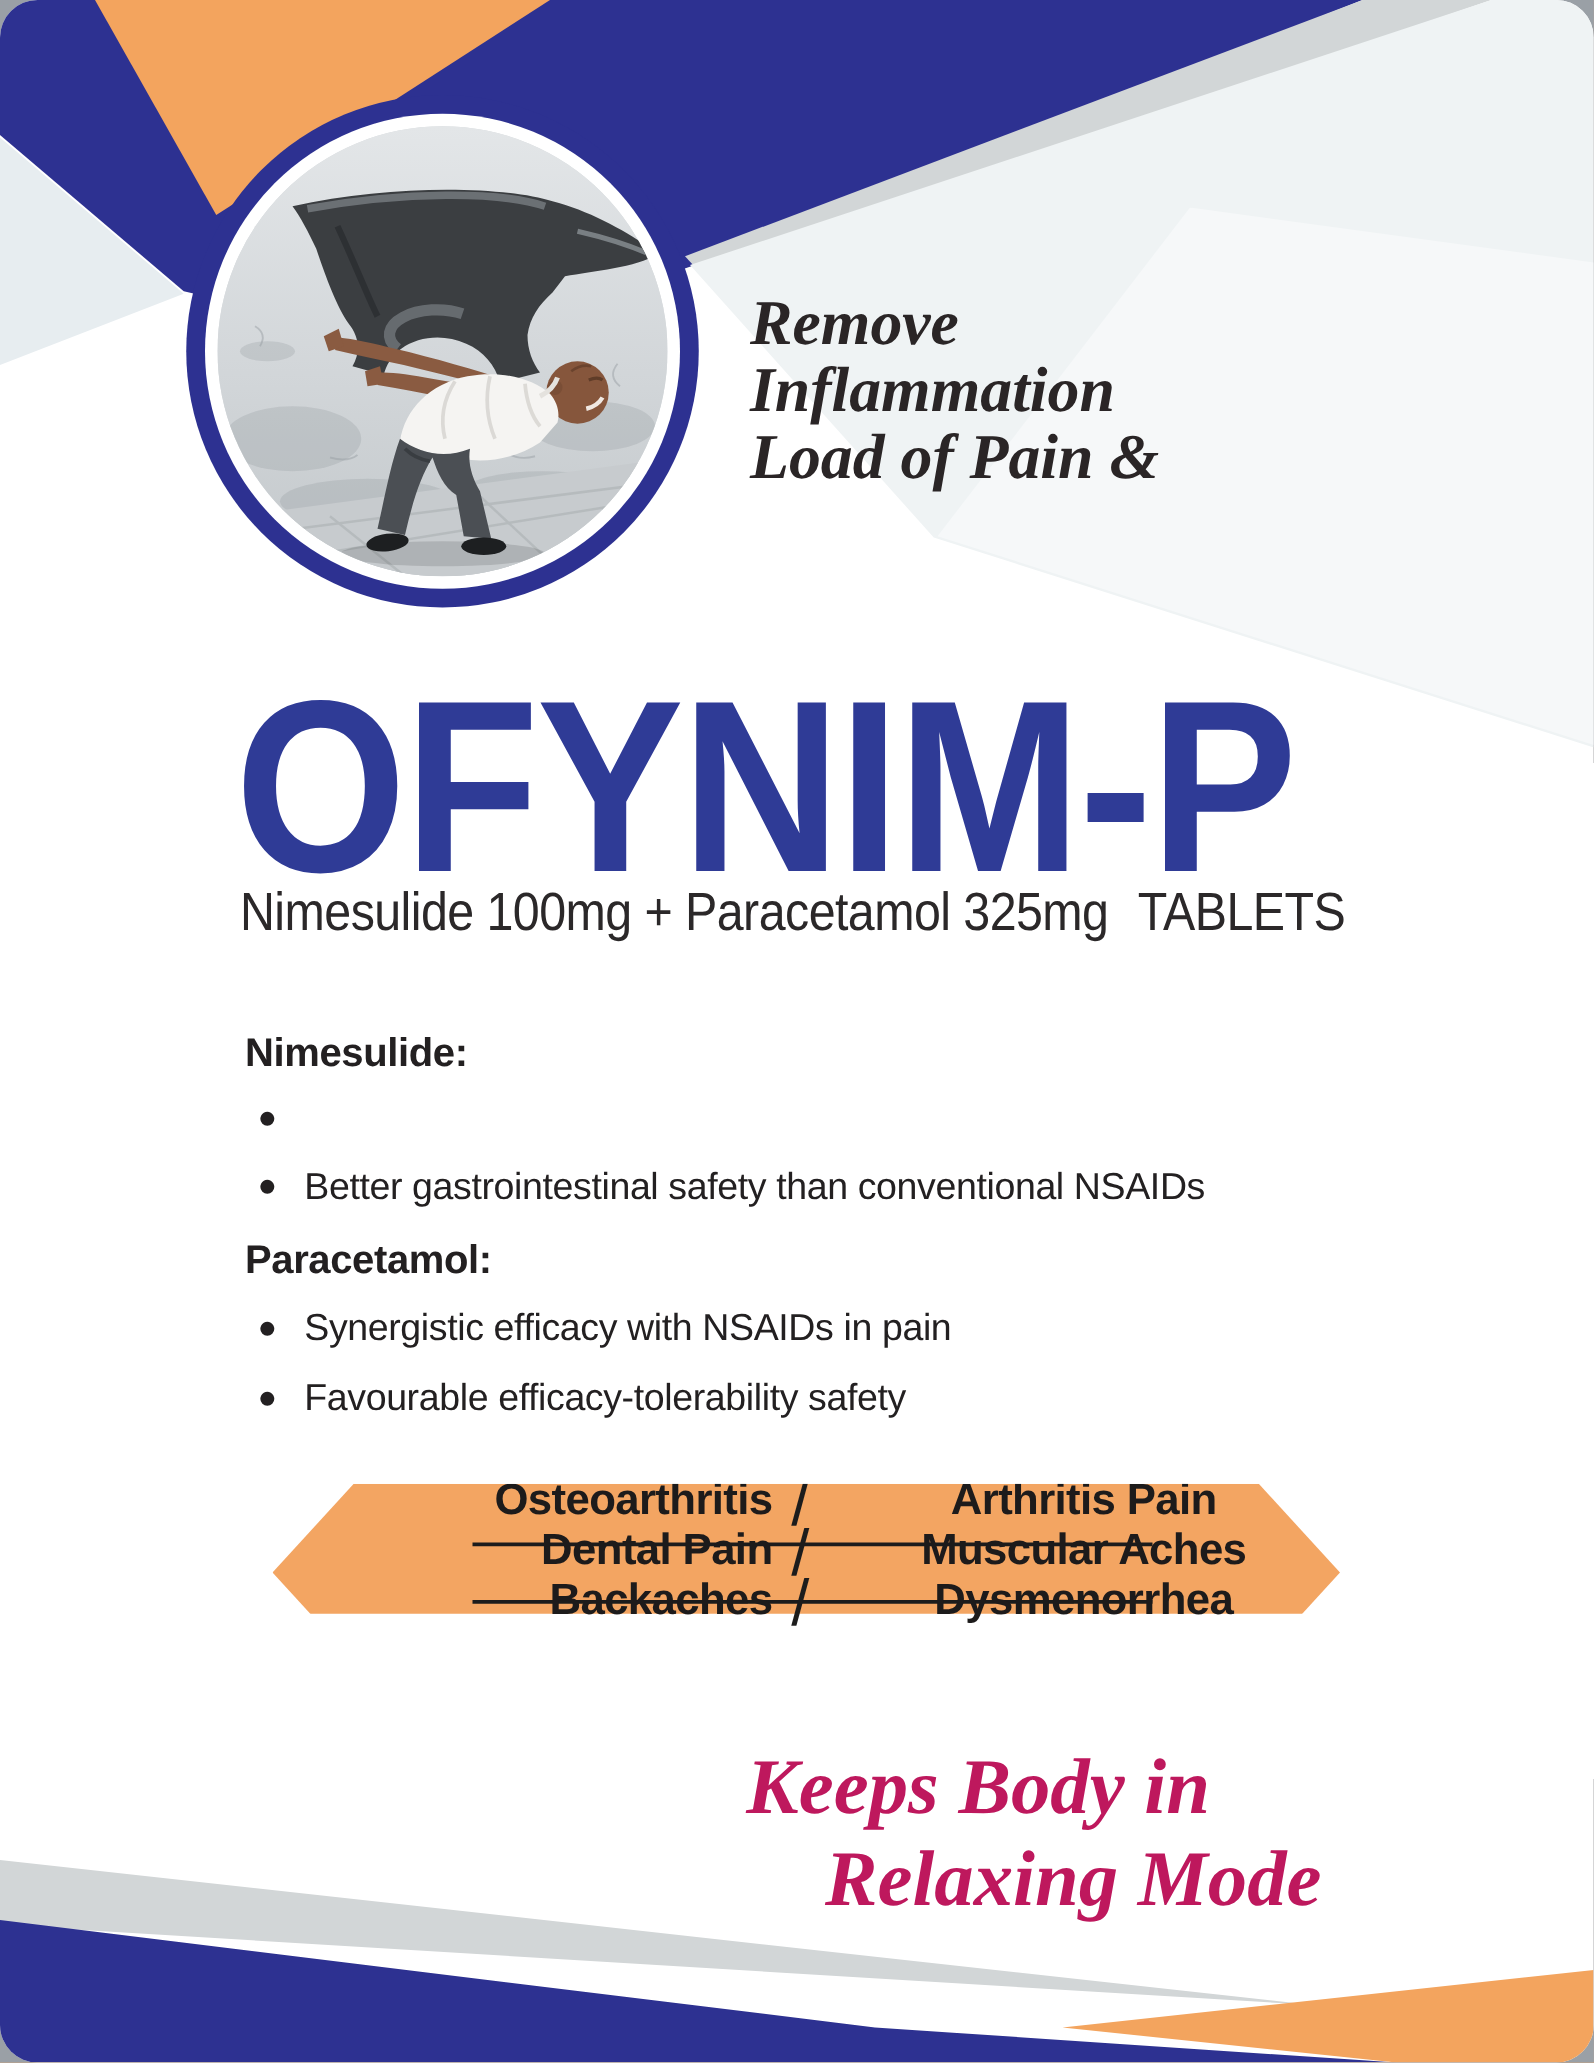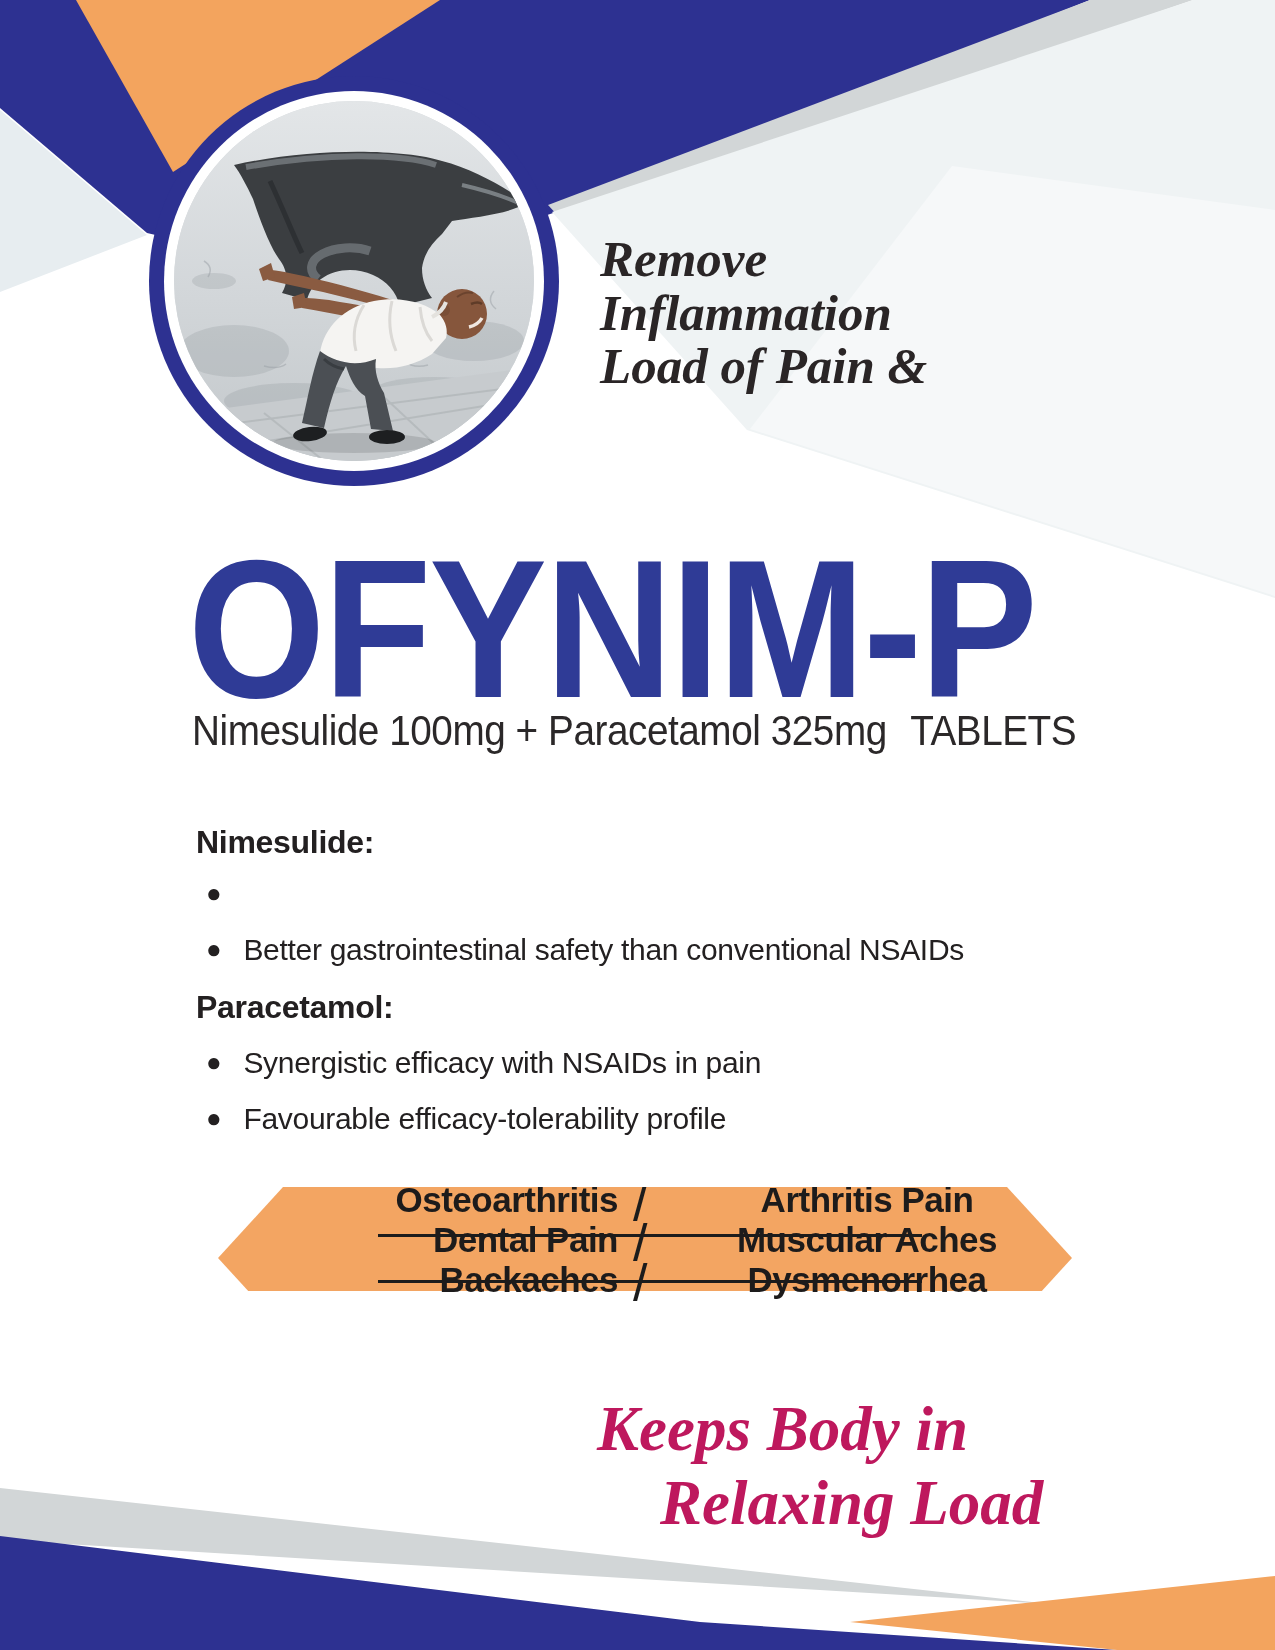--- a/index.html
+++ b/index.html
@@ -3,20 +3,21 @@
 <meta charset="utf-8">
 <style>
   html,body{margin:0;padding:0;background:#9aa0a6;}
   .page{
     position:relative;
     width:1275px;height:1650px;
     margin:0 auto;
     background:#ffffff;
     overflow:hidden;
     font-family:"Liberation Sans", sans-serif;
+    border-radius:30px;
   }
   .shape{position:absolute;inset:0;}
   .navy-top{background:#2d3191;clip-path:polygon(0px 0px,1090px 0px,556px 212px,354px 281px,147px 233px,0px 108px);}
   .orange-v{background:#f3a45e;clip-path:polygon(76px 0px,440px 0px,173px 172px);}
   .stripe-tr{background:#d2d6d7;clip-path:polygon(1090px 0px,1193px 0px,560px 218px,548px 205px);}
   .pale-tr{background:#eff3f4;clip-path:polygon(1193px 0px,1275px 0px,1275px 598px,747px 430px,552px 212px);}
   .pale-tr-inner{background:#f6f8f9;clip-path:polygon(952px 166px,1275px 210px,1275px 596px,750px 429px);}
   .pale-left{background:#e7edf0;clip-path:polygon(0px 110px,147px 235px,0px 292px);}
   .stripe-bl{background:#d2d6d7;clip-path:polygon(0px 1488px,1050px 1604px,0px 1540px);}
   .navy-bottom{background:#2d3191;clip-path:polygon(0px 1536px,700px 1622px,1117px 1650px,0px 1650px);}
@@ -207,21 +208,21 @@
       </div>
     </div>
     <div class="group">
       <div class="group-heading">Paracetamol:</div>
       <div class="bullet-row">
         <span class="dot">●</span>
         <span>Synergistic efficacy with NSAIDs in pain</span>
       </div>
       <div class="bullet-row">
         <span class="dot">●</span>
-        <span>Favourable efficacy-tolerability profile</span>
+        <span>Favourable efficacy-tolerability safety</span>
       </div>
     </div>
   </div>
 
   <div class="indication-banner">
     <div class="underline u1"></div>
     <div class="underline u2"></div>
     <div class="banner-rows">
       <div class="banner-row">
         <span class="cell-left">Osteoarthritis</span>
@@ -235,15 +236,15 @@
       </div>
       <div class="banner-row">
         <span class="cell-left">Backaches</span>
         <span class="slash">/</span>
         <span class="cell-right">Dysmenorrhea</span>
       </div>
     </div>
   </div>
 
   <div class="closing l1">Keeps Body in</div>
-  <div class="closing l2">Relaxing Load</div>
+  <div class="closing l2">Relaxing Mode</div>
 
 </div>
 
 </body></html>

